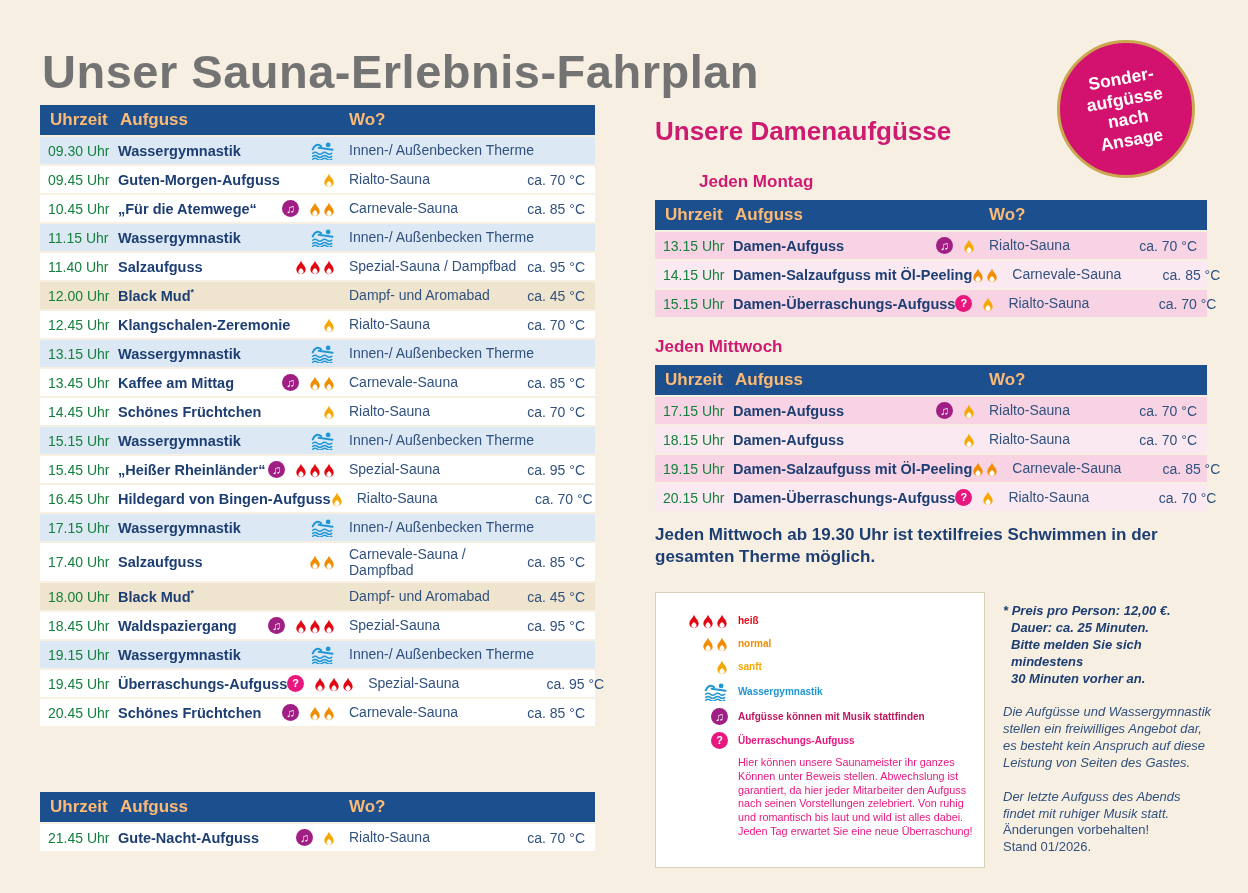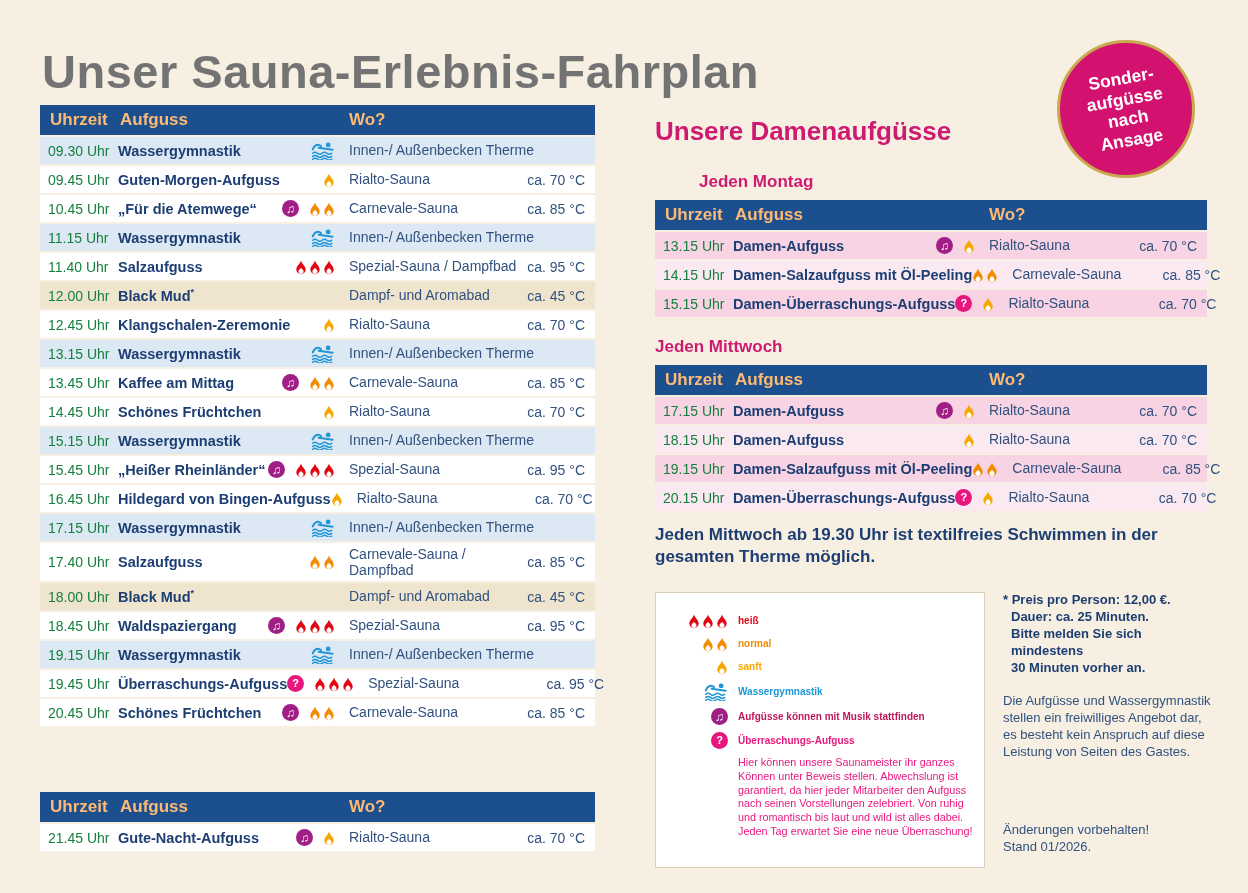--- a/index.html
+++ b/index.html
@@ -55,21 +55,21 @@
   .legend{position:absolute;left:655px;top:592px;width:330px;height:276px;box-sizing:border-box;
           background:#fff;border:1px solid #D9CEB8;padding:20px 14px 10px 14px;}
   .lg-item{display:flex;align-items:center;margin-bottom:7px;}
   .lg-icons{width:58px;display:flex;justify-content:flex-end;align-items:center;gap:2px;flex:none;margin-right:10px;}
   .lg-label{font-size:10px;font-weight:bold;line-height:1.15;}
   .lg-desc{margin-left:68px;width:244px;font-size:10.8px;line-height:1.28;color:#E8177E;margin-top:1px;}
 
   
   .notes{position:absolute;left:1003px;top:592px;width:212px;font-size:13px;color:#31517F;line-height:1.3;}
   .notes .bold{font-weight:bold;color:#1D3E73;}
-  .notes p{margin:0 0 17px 0;}
+  .notes p{margin:11px 0 17px 0;font-style:italic;}
   .notes .star{text-indent:-8px;padding-left:8px;}
   .footer-note{position:absolute;left:1003px;top:822px;font-size:13px;color:#31517F;line-height:1.3;}
 </style>
 </head>
 <body>
 
 <div class="page">
 
   <div class="main-title">Unser Sauna-Erlebnis-Fahrplan</div>
 
@@ -673,19 +673,20 @@
   </div>
 
   <div class="notes">
     <p class="bold star">
       <span>* Preis pro Person: 12,00 €.</span><br>
       <span>Dauer: ca. 25 Minuten.</span><br>
       <span>Bitte melden Sie sich mindestens</span><br>
       <span>30 Minuten vorher an.</span>
     </p>
     <p>Die Aufgüsse und Wassergymnastik stellen ein freiwilliges Angebot dar, es besteht kein Anspruch auf diese Leistung von Seiten des Gastes.</p>
+    <p>Der letzte Aufguss des Abends findet mit ruhiger Musik statt.</p>
   </div>
   <div class="footer-note">
     <span>Änderungen vorbehalten!</span><br>
     <span>Stand 01/2026.</span>
   </div>
 
 </div>
 
 </body></html>

